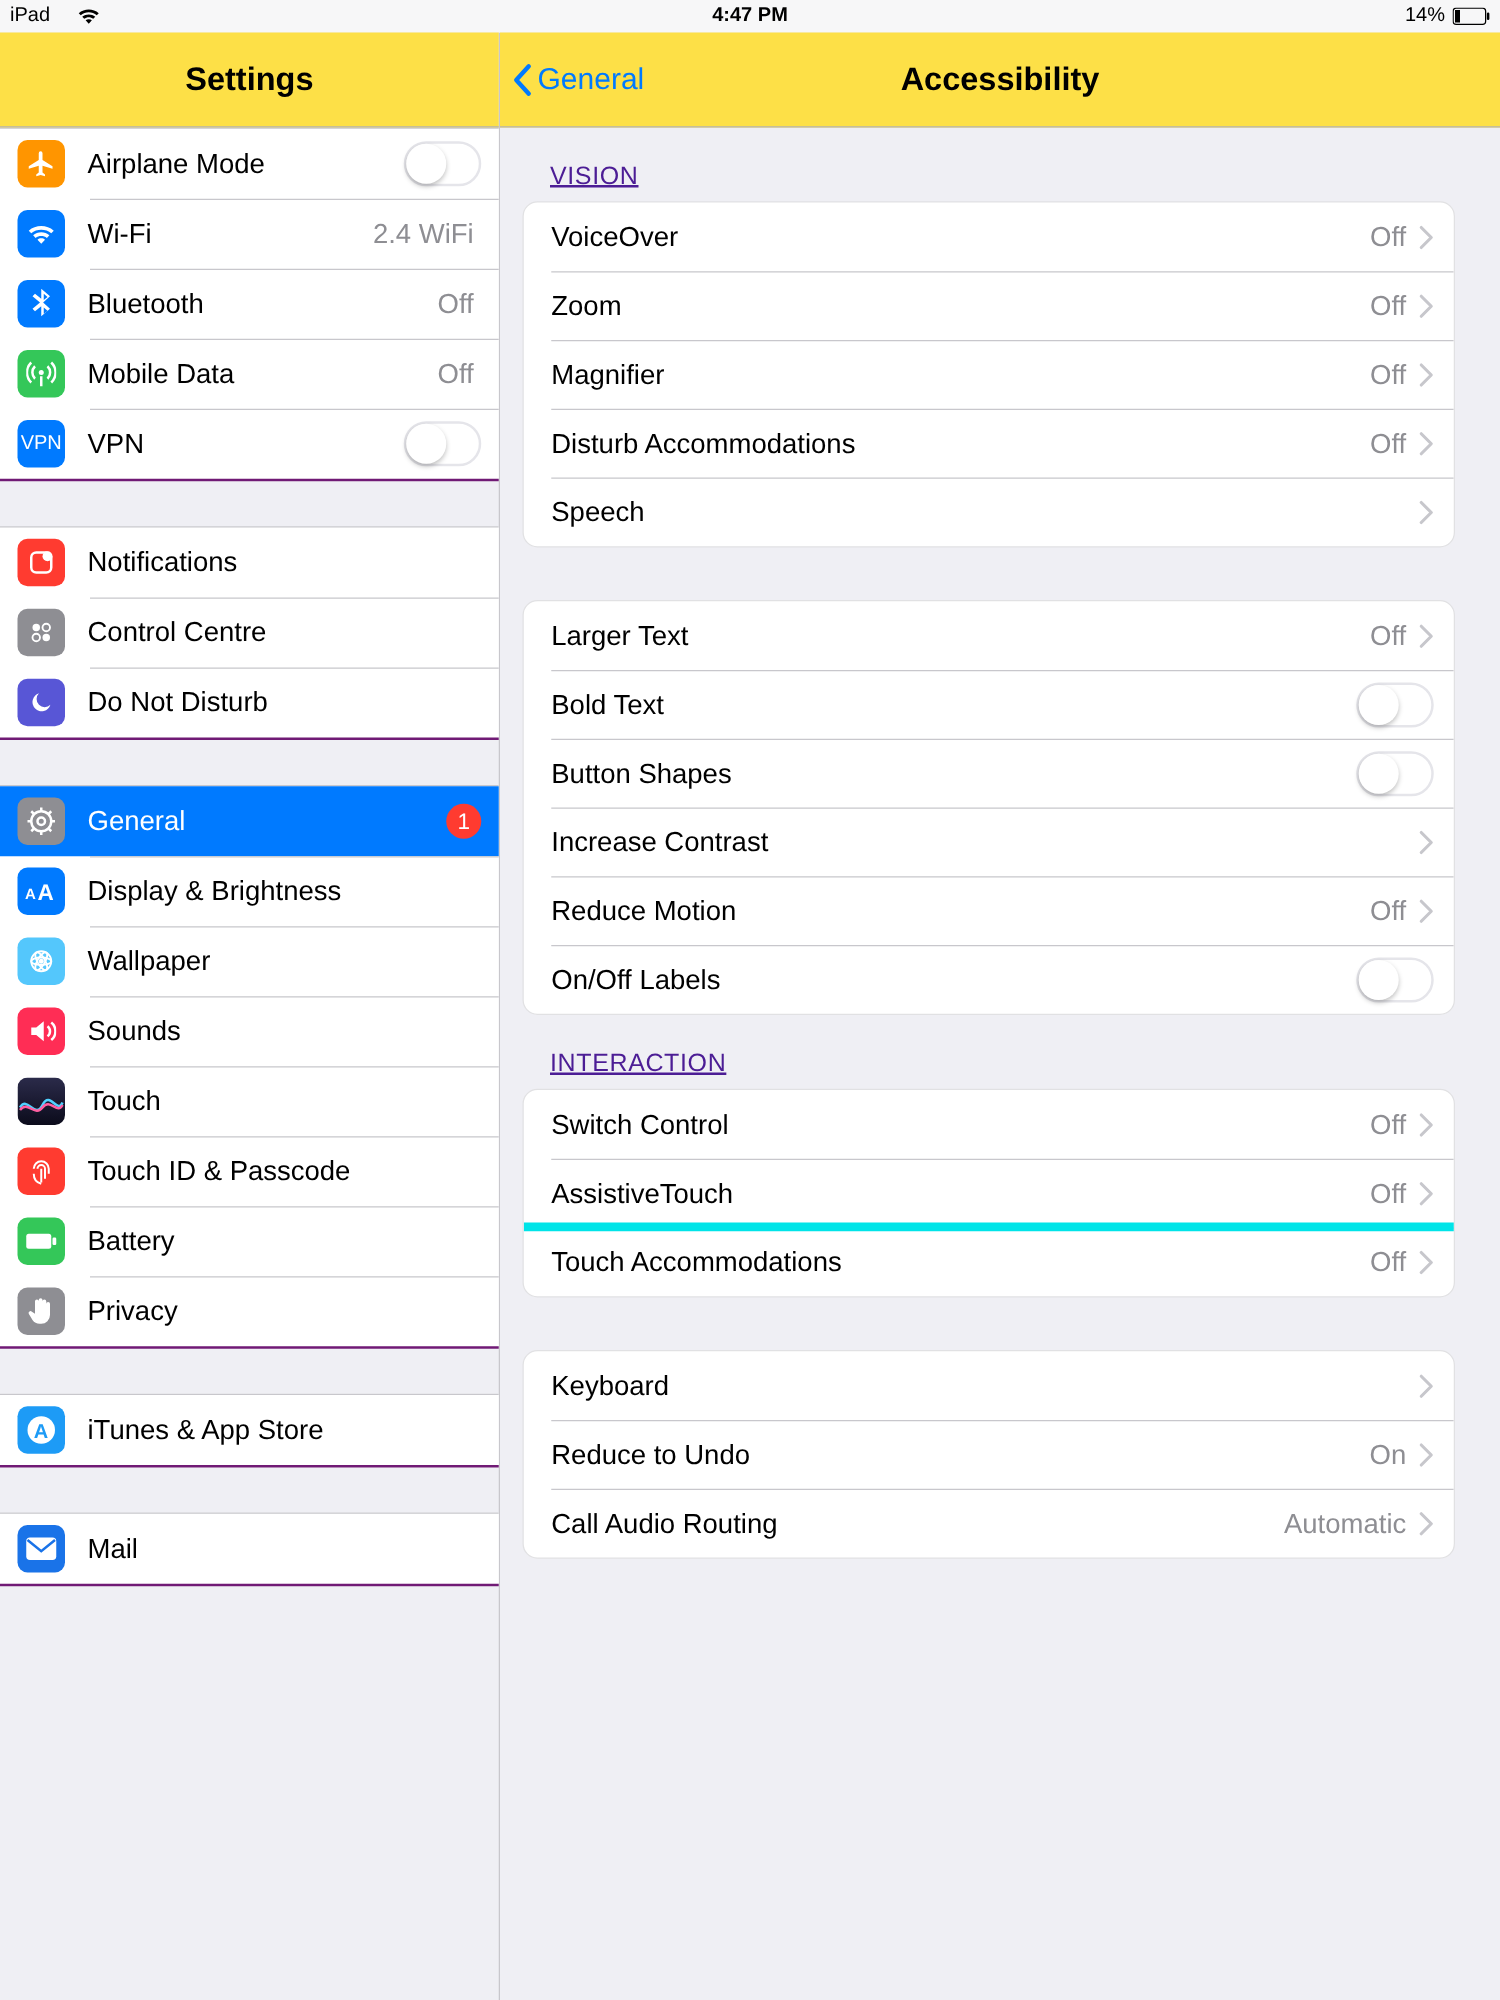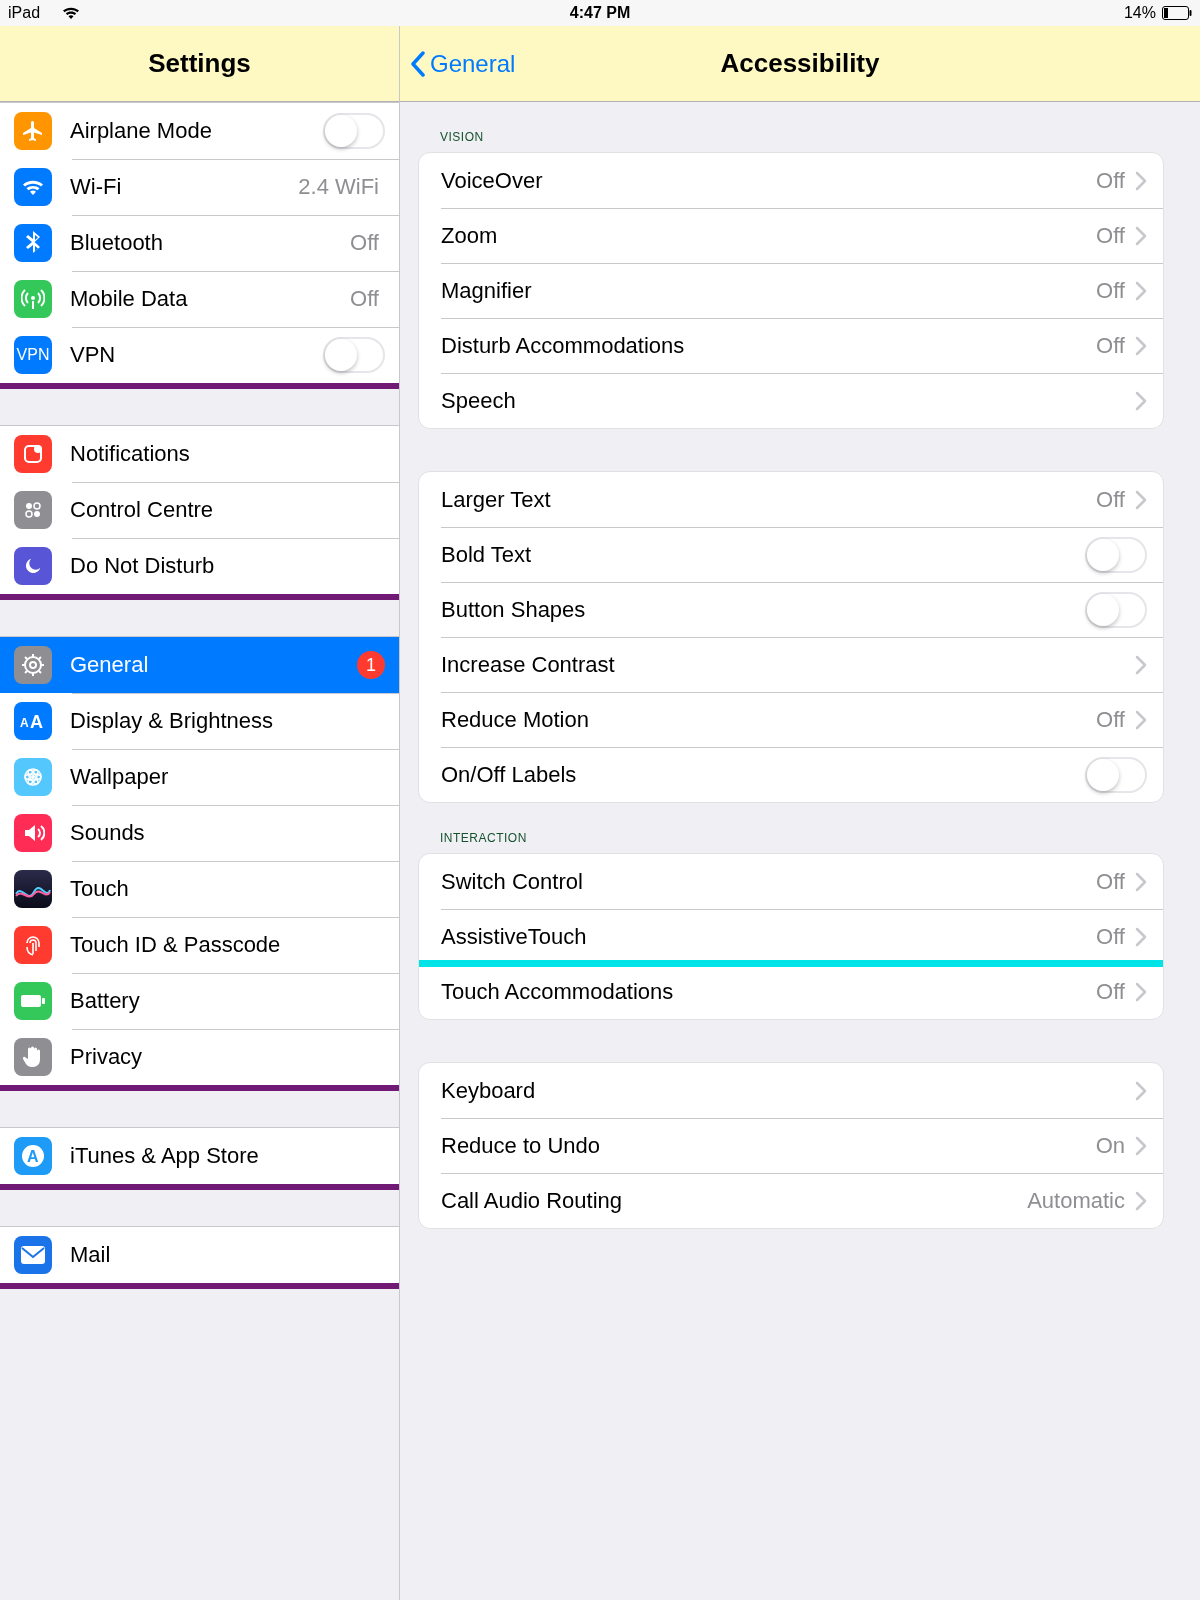--- a/index.html
+++ b/index.html
@@ -12,31 +12,31 @@
   .statusbar .center { position:absolute; left:50%; transform:translateX(-50%); font-weight:600; }
   .statusbar .right { margin-left:auto; display:flex; align-items:center; gap:6px; }
   .wifi-icon svg, .battery-icon svg { display:block; }
 
   
   .columns { flex:1; display:flex; min-height:0; }
   .sidebar { width: 400px; background:#efeff4; border-right:1px solid #c8c7cc; display:flex; flex-direction:column; }
   .detail  { flex:1; background:#efeff4; display:flex; flex-direction:column; }
 
   
-  .navbar { height: 76px; background:#fef9c3; border-bottom:1px solid #b2b2b4; display:flex; align-items:center; justify-content:center; position:relative; }
+  .navbar { height: 76px; background:#fde047; border-bottom:1px solid #b2b2b4; display:flex; align-items:center; justify-content:center; position:relative; }
   .navbar .title { font-size:26px; font-weight:700; }
   .navbar .back { position:absolute; left:10px; display:flex; align-items:center; color:#007aff; font-size:24px; }
   .navbar .back svg { margin-right:4px; }
 
   
   .section-gap { height: 36px; }
-  .section-header { text-transform: uppercase; font-size:12px; color:#14532d; padding:28px 18px 8px 40px; letter-spacing:0.5px; }
-
-  
-  .side-group { background:#fff; border-top:1px solid #c8c7cc; border-bottom:6px solid #701a75; }
+  .section-header { text-transform: uppercase; font-size:20px; color:#4c1d95; padding:28px 18px 8px 40px; letter-spacing:0.5px;text-decoration:underline; }
+
+  
+  .side-group { background:#fff; border-top:1px solid #c8c7cc; border-bottom:2px solid #701a75; }
   .side-row { display:flex; align-items:center; height:56px; padding:0 14px 0 14px; position:relative; }
   .side-row + .side-row::before { content:""; position:absolute; left:72px; right:0; top:0; height:1px; background:#c8c7cc; }
   .side-row.selected { background:#007aff; color:#fff; }
   .side-row.selected::before { display:none; }
   .side-row .icon { width:38px; height:38px; border-radius:8px; margin-right:18px; display:flex; align-items:center; justify-content:center; color:#fff; flex-shrink:0; }
   .side-row .label { font-size:22px; flex:1; }
   .side-row .value { font-size:22px; color:#8e8e93; margin-right:6px; }
   .badge { background:#ff3b30; color:#fff; border-radius:14px; min-width:28px; height:28px; display:flex; align-items:center; justify-content:center; font-size:18px; padding:0 6px; }
 
   

